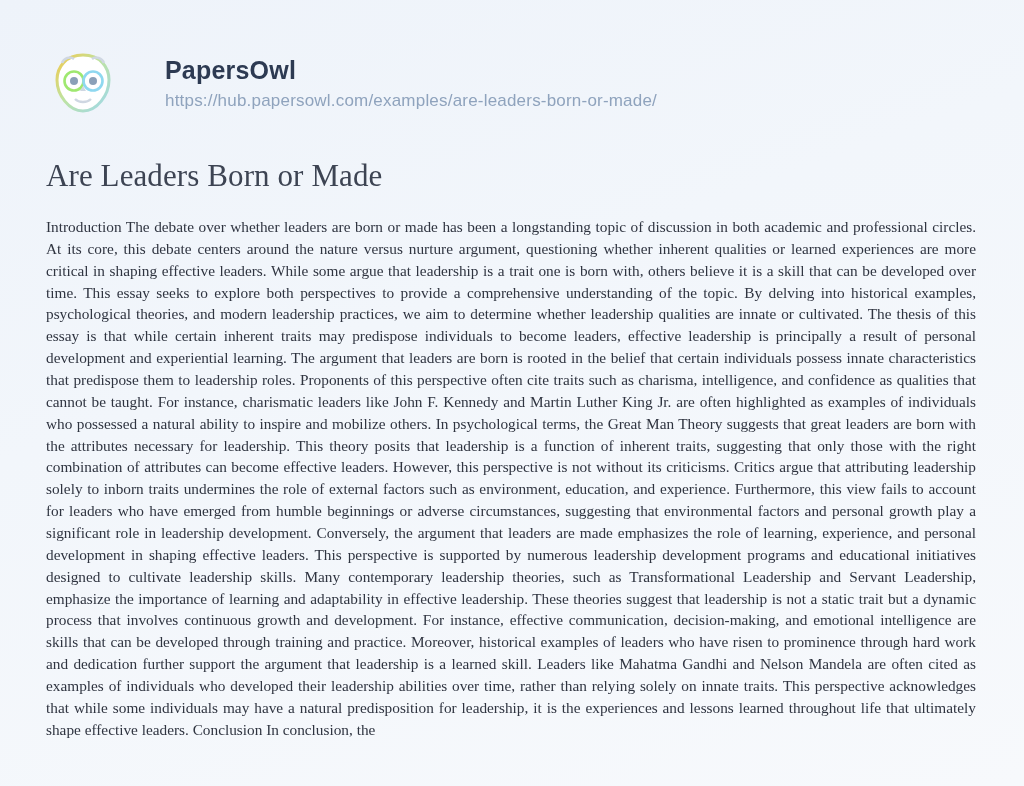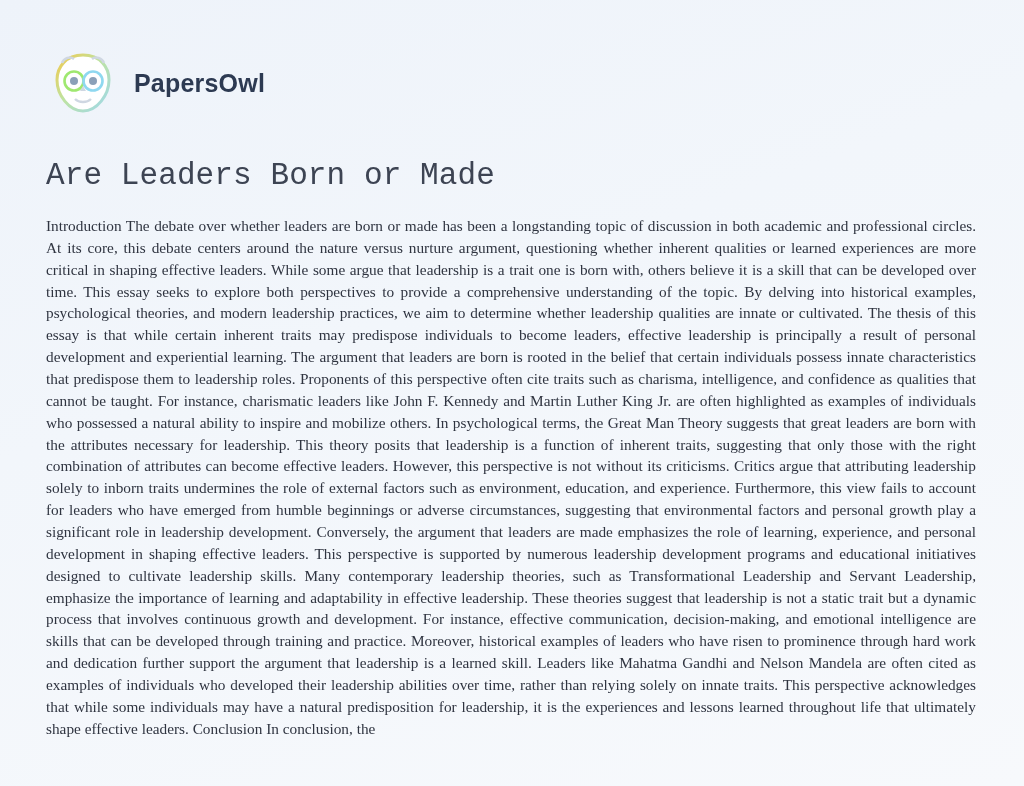--- a/index.html
+++ b/index.html
@@ -32,37 +32,38 @@
     height: 66px;
     flex: 0 0 66px;
     position: relative;
   }
   .logo-mark svg { display: block; }
   .brand-block {
     display: flex;
     flex-direction: column;
     justify-content: center;
     gap: 6px;
+    margin-left: 31px;
   }
   .brand-name {
     font-family: "Liberation Sans", sans-serif;
     font-size: 25px;
     font-weight: bold;
     color: #2d3a52;
     letter-spacing: 0.2px;
   }
   .brand-url {
     font-family: "Liberation Sans", sans-serif;
     font-size: 17px;
     color: #8fa3bd;
     letter-spacing: 0.2px;
     text-decoration: none;
   }
   .doc-title {
-    font-family: Liberation Mono, monospace;
+    font-family: Liberation Serif, serif;
     font-size: 31px;
     font-weight: normal;
     color: #3d4453;
     margin: 42px 0 0 2px;
     letter-spacing: 0.1px;
   }
   .doc-body {
     margin: 22px 0 12px 2px;
     width: 930px;
     font-family: "Liberation Serif", serif;
@@ -94,20 +95,21 @@
         <circle cx="24" cy="31" r="9.5" fill="none" stroke="#9fe870" stroke-width="2.6"></circle>
         <circle cx="43" cy="31" r="9.5" fill="none" stroke="#8fd8f0" stroke-width="2.6"></circle>
         <circle cx="24" cy="31" r="4" fill="#8aa0b8"></circle>
         <circle cx="43" cy="31" r="4" fill="#8aa0b8"></circle>
         <path d="M33 36 L30 41 L36 41 Z" fill="#cfd7e2"></path>
         <path d="M25 49 C29 53 37 53 41 49" fill="none" stroke="#cfd7e2" stroke-width="2.4"></path>
       </svg>
     </div>
     <div class="brand-block">
       <div class="brand-name">PapersOwl</div>
+      <a class="brand-url" href="#">https://hub.papersowl.com/examples/are-leaders-born-or-made/</a>
     </div>
   </div>
 
   <h1 class="doc-title">Are Leaders Born or Made</h1>
 
   <div class="doc-body">Introduction The debate over whether leaders are born or made has been a longstanding topic of discussion in both academic and professional circles. At its core, this debate centers around the nature versus nurture argument, questioning whether inherent qualities or learned experiences are more critical in shaping effective leaders. While some argue that leadership is a trait one is born with, others believe it is a skill that can be developed over time. This essay seeks to explore both perspectives to provide a comprehensive understanding of the topic. By delving into historical examples, psychological theories, and modern leadership practices, we aim to determine whether leadership qualities are innate or cultivated. The thesis of this essay is that while certain inherent traits may predispose individuals to become leaders, effective leadership is principally a result of personal development and experiential learning. The argument that leaders are born is rooted in the belief that certain individuals possess innate characteristics that predispose them to leadership roles. Proponents of this perspective often cite traits such as charisma, intelligence, and confidence as qualities that cannot be taught. For instance, charismatic leaders like John F. Kennedy and Martin Luther King Jr. are often highlighted as examples of individuals who possessed a natural ability to inspire and mobilize others. In psychological terms, the Great Man Theory suggests that great leaders are born with the attributes necessary for leadership. This theory posits that leadership is a function of inherent traits, suggesting that only those with the right combination of attributes can become effective leaders. However, this perspective is not without its criticisms. Critics argue that attributing leadership solely to inborn traits undermines the role of external factors such as environment, education, and experience. Furthermore, this view fails to account for leaders who have emerged from humble beginnings or adverse circumstances, suggesting that environmental factors and personal growth play a significant role in leadership development. Conversely, the argument that leaders are made emphasizes the role of learning, experience, and personal development in shaping effective leaders. This perspective is supported by numerous leadership development programs and educational initiatives designed to cultivate leadership skills. Many contemporary leadership theories, such as Transformational Leadership and Servant Leadership, emphasize the importance of learning and adaptability in effective leadership. These theories suggest that leadership is not a static trait but a dynamic process that involves continuous growth and development. For instance, effective communication, decision-making, and emotional intelligence are skills that can be developed through training and practice. Moreover, historical examples of leaders who have risen to prominence through hard work and dedication further support the argument that leadership is a learned skill. Leaders like Mahatma Gandhi and Nelson Mandela are often cited as examples of individuals who developed their leadership abilities over time, rather than relying solely on innate traits. This perspective acknowledges that while some individuals may have a natural predisposition for leadership, it is the experiences and lessons learned throughout life that ultimately shape effective leaders. Conclusion In conclusion, the</div>
 
 </div>
 
 </body></html>

